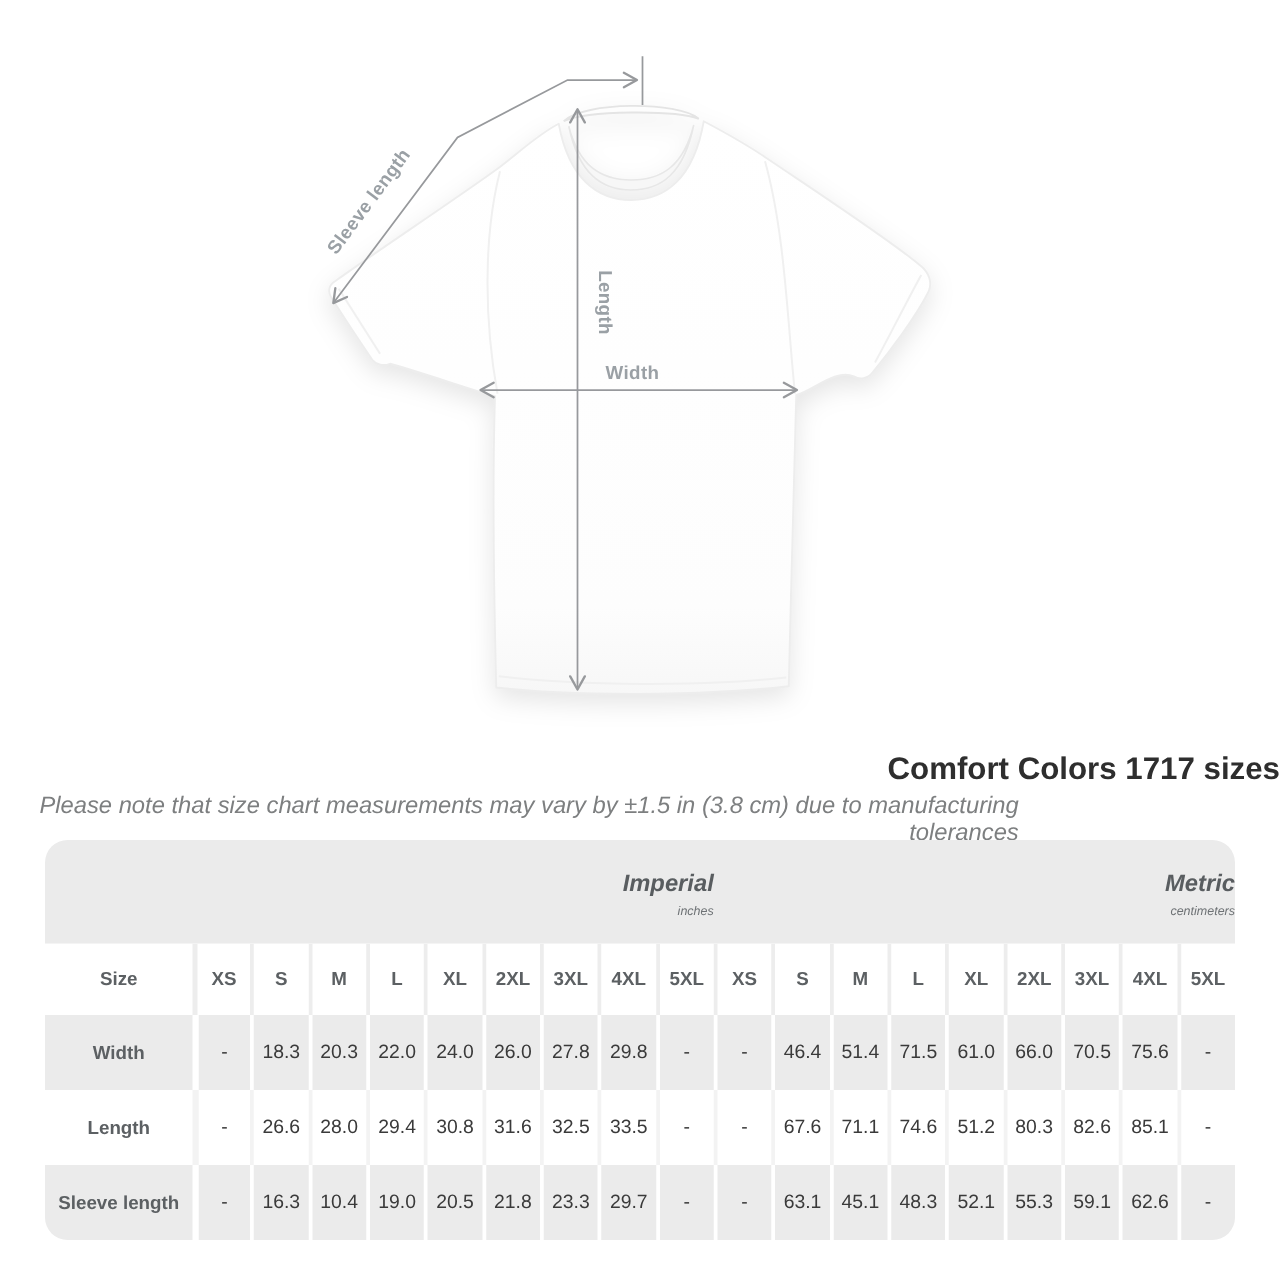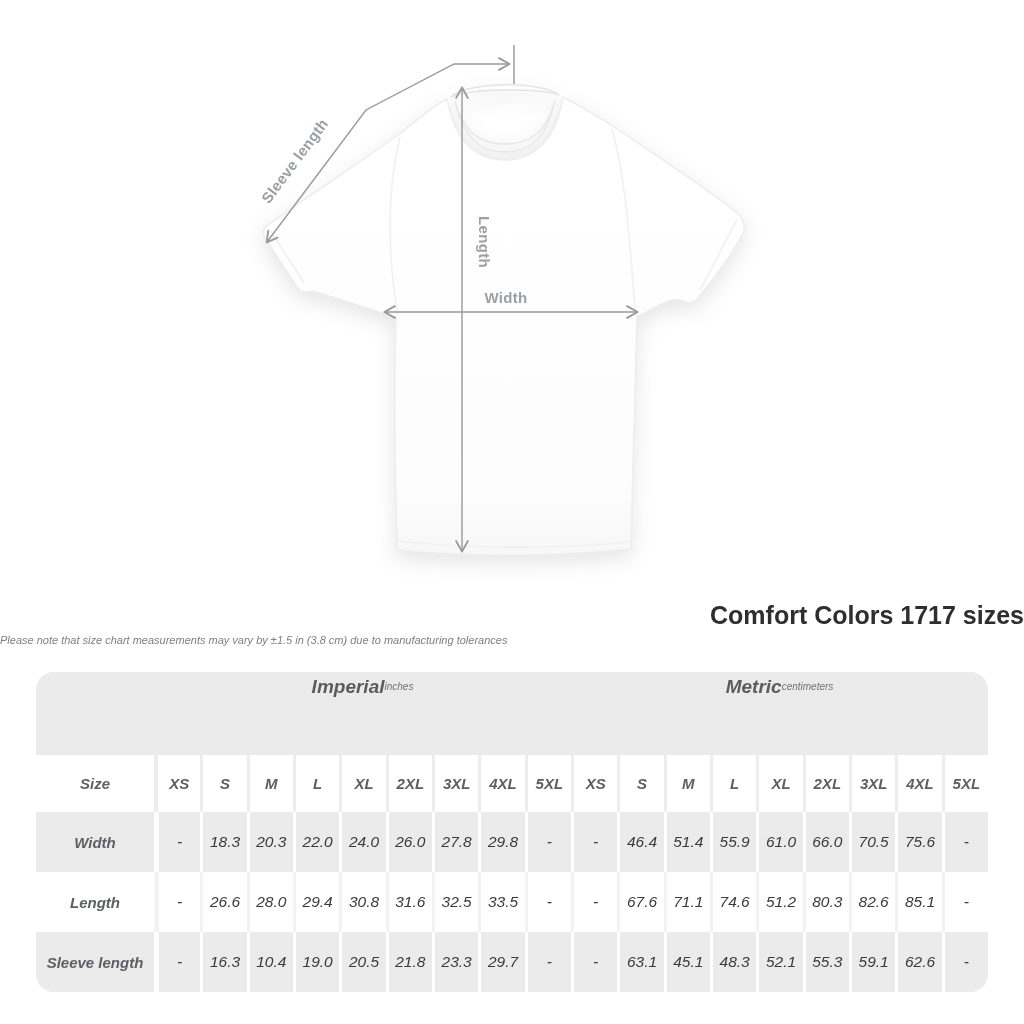--- a/index.html
+++ b/index.html
@@ -6,31 +6,31 @@
   #page{position:relative;width:1024px;height:1024px;background:#ffffff;overflow:hidden;
         font-family:"Liberation Sans", sans-serif;}
 
   
   #diagram{position:absolute;left:0;top:0;width:1024px;height:582px;}
   .ann-label{fill:#9aa0a5;font-weight:bold;font-size:15px;letter-spacing:.3px;}
 
   
   #chart-title{position:absolute;left:0;top:601px;width:1024px;text-align:right;
                font-size:25px;font-weight:bold;color:#2e2e2e;}
-  #chart-note{position:absolute;left:0;top:634px;width:815px;text-align:left;
-              font-style:italic;font-size:11px;color:#7d7f80;}
+  #chart-note{position:absolute;left:0;top:634px;width:815px;text-align:right;
+              font-style:italic;font-size:19px;color:#7d7f80;}
 
   
   #size-table{position:absolute;left:36px;top:672px;width:952px;border-radius:18px;overflow:hidden;}
   .unit-band{display:grid;grid-template-columns:118px 1fr 1fr;background:#ebebeb;height:83px;}
-  .unit-group{display:flex;flex-direction:row;align-items:flex-start;justify-content:center;padding-top:4px;}
+  .unit-group{display:flex;flex-direction:column;align-items:flex-end;justify-content:center;padding-top:4px;}
   .unit-label{font-size:19px;font-weight:bold;font-style:italic;color:#595d60;}
   .unit-sub{font-size:10px;font-style:italic;color:#6e7275;margin-top:5px;}
 
-  .trow{display:grid;grid-template-columns:118px repeat(18,1fr);align-items:stretch;font-style:italic;}
+  .trow{display:grid;grid-template-columns:118px repeat(18,1fr);align-items:stretch;}
   .cell{display:flex;align-items:center;justify-content:center;box-sizing:border-box;}
   #col-headers{background:#ffffff;height:57px;}
   #col-headers .cell{font-weight:bold;font-size:15px;color:#5c6063;}
   #col-headers .cell:not(:first-child){border-left:3px solid #ededed;}
   #col-headers .cell:nth-child(2){border-left-width:4px;}
 
   .data-row{height:60px;}
   .row-gray{background:#ebebeb;}
   .row-white{background:#ffffff;}
   .label-cell{font-weight:bold;font-size:15px;color:#5c6063;}
@@ -162,21 +162,21 @@
           <div class="cell value-cell">20.3</div>
           <div class="cell value-cell">22.0</div>
           <div class="cell value-cell">24.0</div>
           <div class="cell value-cell">26.0</div>
           <div class="cell value-cell">27.8</div>
           <div class="cell value-cell">29.8</div>
           <div class="cell value-cell">-</div>
           <div class="cell value-cell">-</div>
           <div class="cell value-cell">46.4</div>
           <div class="cell value-cell">51.4</div>
-          <div class="cell value-cell">55.9</div>
+          <div class="cell value-cell">71.5</div>
           <div class="cell value-cell">61.0</div>
           <div class="cell value-cell">66.0</div>
           <div class="cell value-cell">70.5</div>
           <div class="cell value-cell">75.6</div>
           <div class="cell value-cell">-</div>
         </div>
         <div class="trow data-row row-white">
           <div class="cell label-cell">Length</div>
           <div class="cell value-cell">-</div>
           <div class="cell value-cell">26.6</div>

